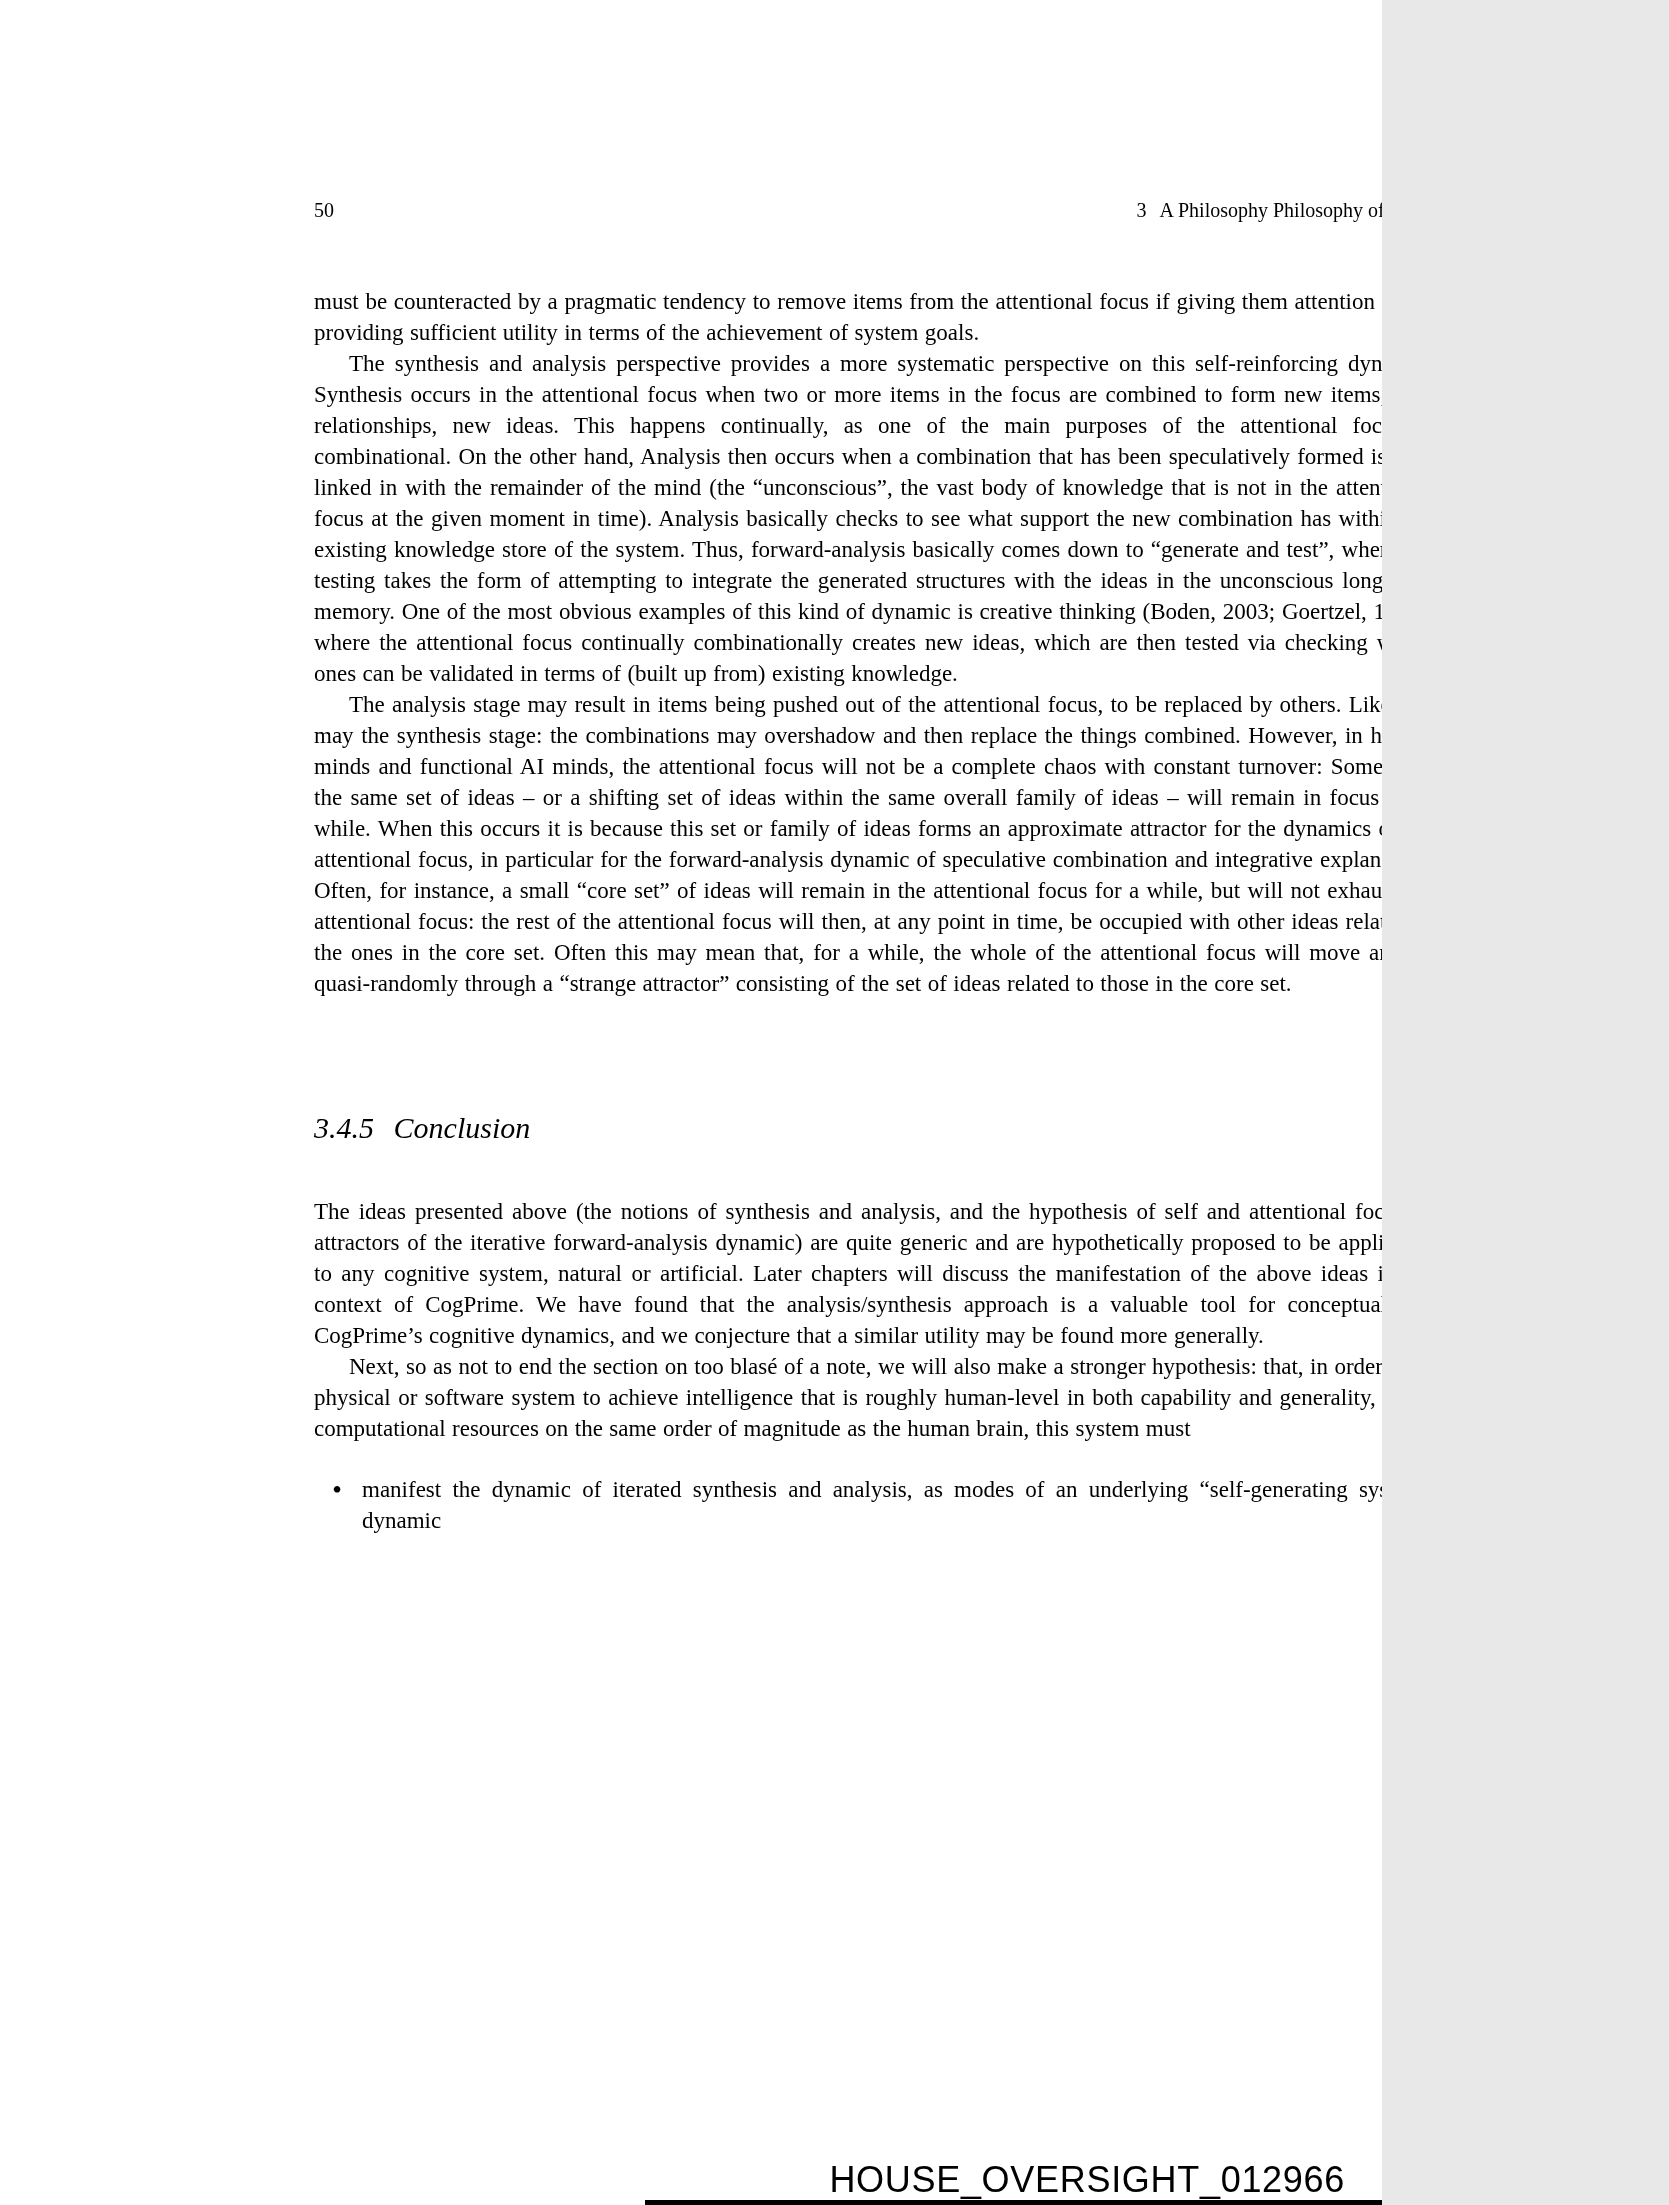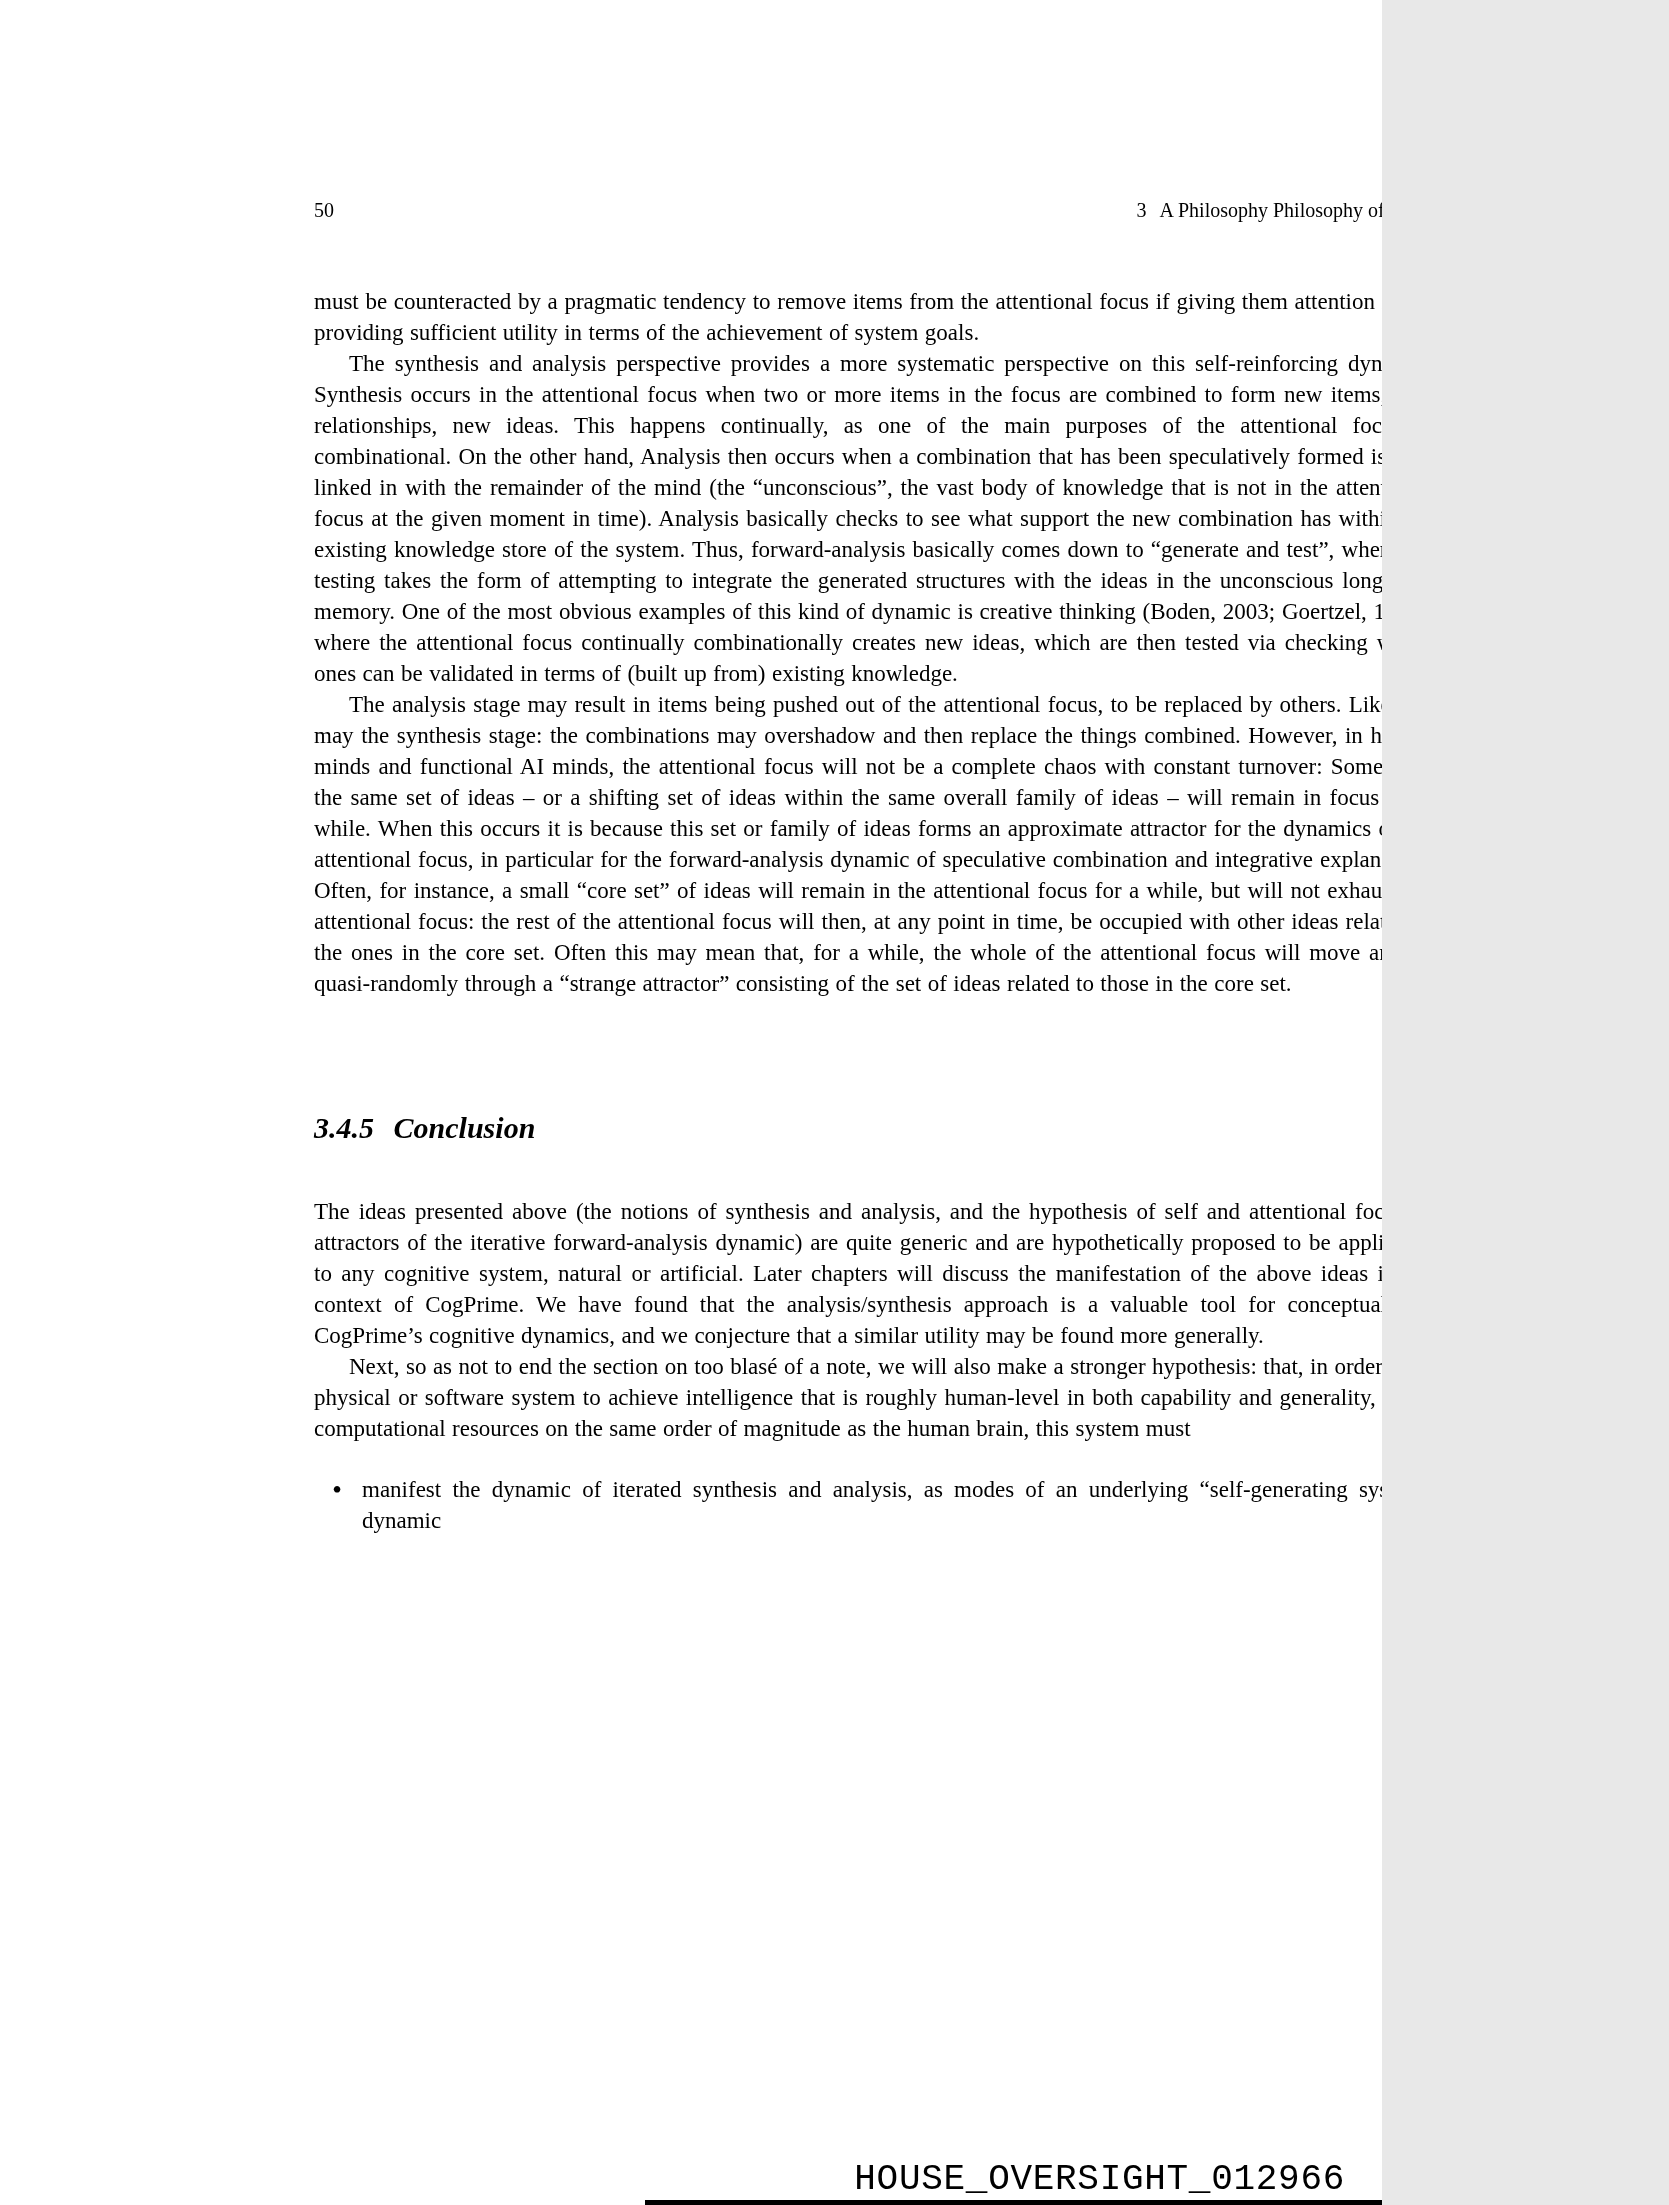--- a/index.html
+++ b/index.html
@@ -34,40 +34,40 @@
     text-align: justify;
     word-spacing: 0.7px;
   }
   .content p { margin: 0; }
   p.indent { text-indent: 35px; }
   .section-heading {
     margin-top: 110px;
     margin-bottom: 50px;
     font-size: 30px;
     line-height: 37px;
-    font-weight: bold;
+    font-weight: normal;
     font-style: italic;
     text-align: left;
   }
   .section-heading .sec-num { margin-right: 19.6px; }
   .bullet-list { margin-top: 30px; }
   .bullet-item { display: flex; }
   .bullet-glyph {
     flex: 0 0 48px;
     box-sizing: border-box;
     padding-left: 18.3px;
     font-size: 27.5px;
     line-height: 31px;
   }
   .bullet-text { flex: 1; text-align: justify; }
   .watermark {
     position: absolute;
     right: 37px;
     bottom: 6.5px;
-    font-family: Liberation Mono, monospace;
+    font-family: Liberation Sans, sans-serif;
     font-size: 36px;
     line-height: 38px;
     color: #000000;
     letter-spacing: 0.7px;
     white-space: nowrap;
   }
   .edge-line {
     position: absolute;
     bottom: 0;
     left: 645px;

